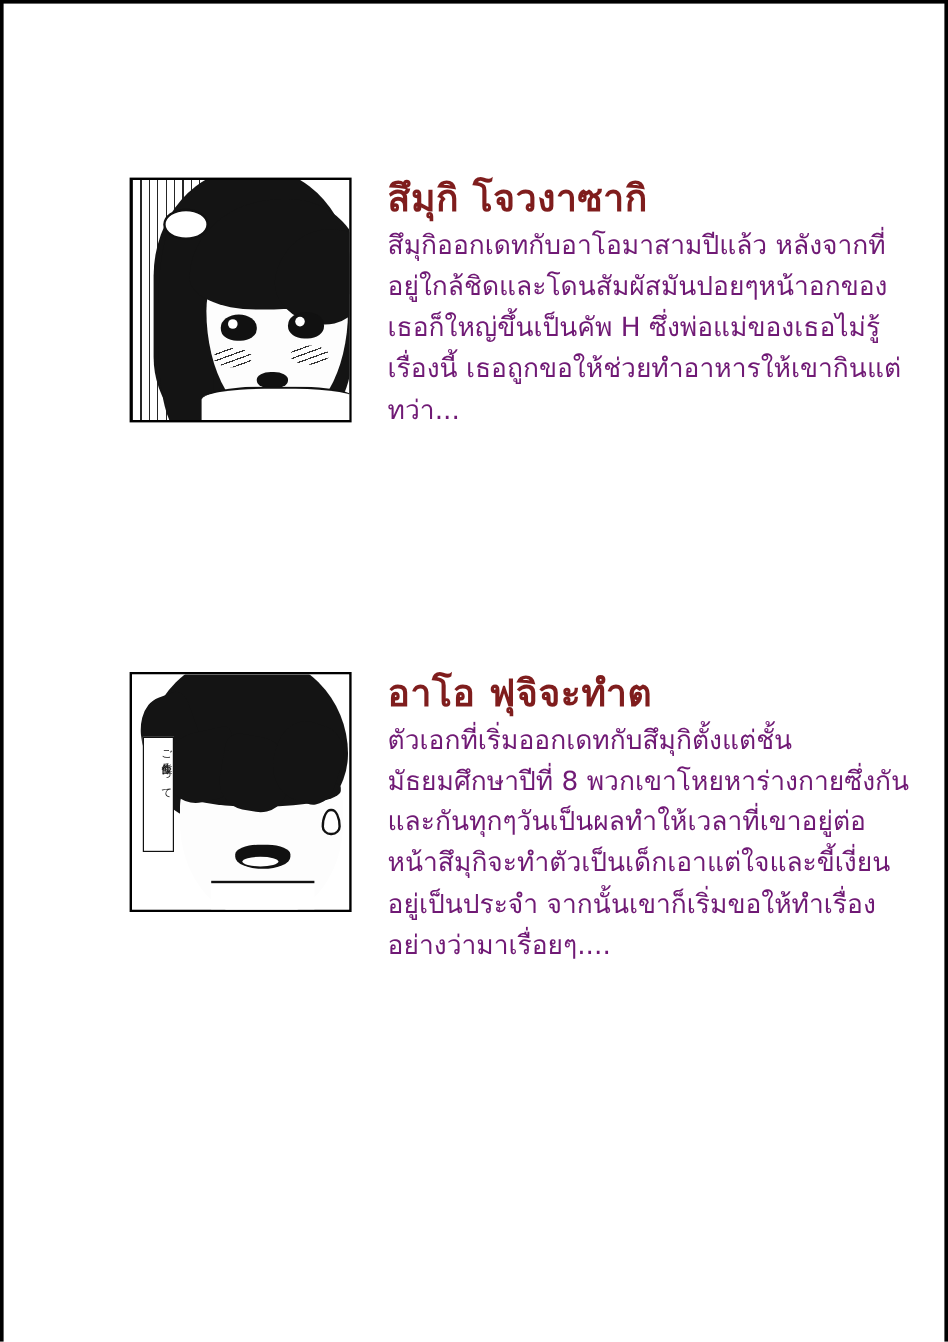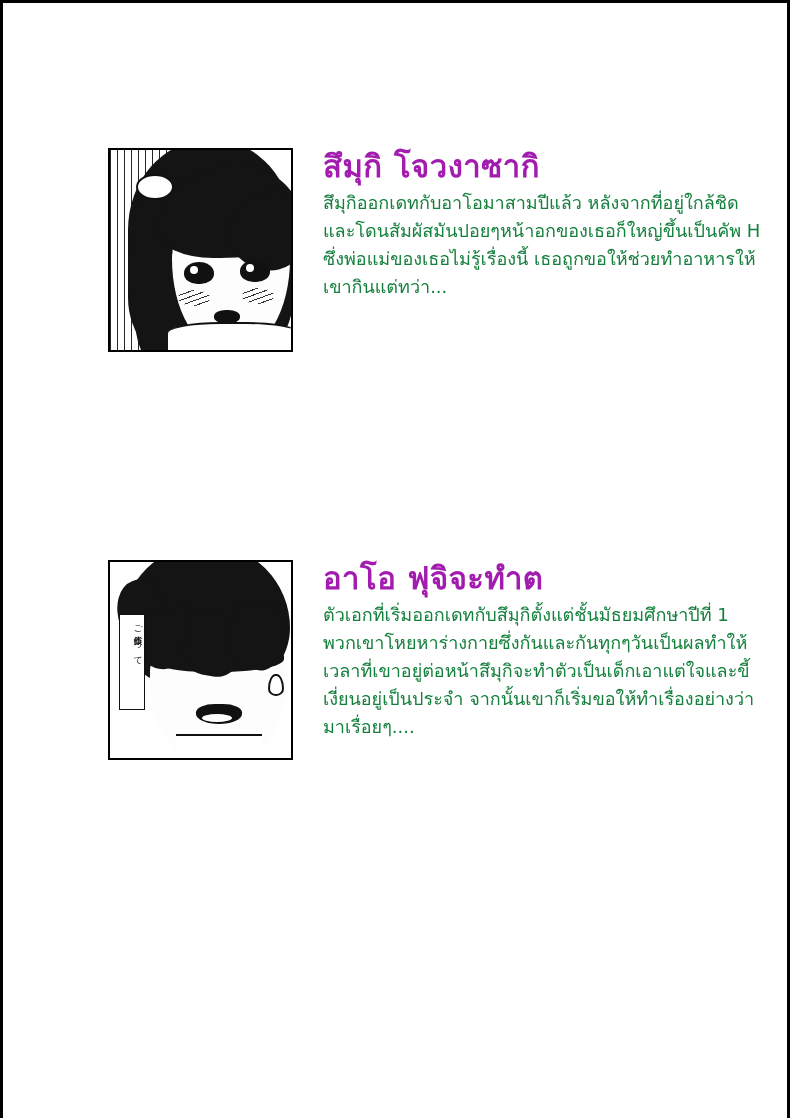--- a/index.html
+++ b/index.html
@@ -60,28 +60,28 @@
   .portrait-2 { height: 200px; }
 
   .text-col {
     margin-left: 30px;
     width: 440px;
   }
   .char-name {
     font-size: 31px;
     font-weight: bold;
     line-height: 1.2;
-    color: #a21caf;
+    color: #7f1d1d;
     margin: 0 0 4px 0;
     letter-spacing: 0.5px;
   }
   .char-desc {
-    font-size: 18px;
+    font-size: 22px;
     line-height: 1.55;
-    color: #15803d;
+    color: #701a75;
     margin: 0;
     word-break: break-word;
   }
 
   
   .p1-bg {
     position: absolute;
     inset: 0;
     background: #ffffff;
   }
@@ -321,17 +321,17 @@
       <div class="p2-spike-c"></div>
       <div class="p2-mouth">
           <span class="p2-mouth-in"></span>
         </div>
       <div class="p2-sweat"></div>
       <div class="p2-vlabel">ご飯作るって</div>
       <div class="p2-neck"></div>
     </div>
     <div class="text-col">
       <h2 class="char-name">อาโอ ฟุจิจะทำต</h2>
-      <p class="char-desc">ตัวเอกที่เริ่มออกเดทกับสึมุกิตั้งแต่ชั้นมัธยมศึกษาปีที่ 1 พวกเขาโหยหาร่างกายซึ่งกันและกันทุกๆวันเป็นผลทำให้เวลาที่เขาอยู่ต่อหน้าสึมุกิจะทำตัวเป็นเด็กเอาแต่ใจและขี้เงี่ยนอยู่เป็นประจำ จากนั้นเขาก็เริ่มขอให้ทำเรื่องอย่างว่ามาเรื่อยๆ....</p>
+      <p class="char-desc">ตัวเอกที่เริ่มออกเดทกับสึมุกิตั้งแต่ชั้นมัธยมศึกษาปีที่ 8 พวกเขาโหยหาร่างกายซึ่งกันและกันทุกๆวันเป็นผลทำให้เวลาที่เขาอยู่ต่อหน้าสึมุกิจะทำตัวเป็นเด็กเอาแต่ใจและขี้เงี่ยนอยู่เป็นประจำ จากนั้นเขาก็เริ่มขอให้ทำเรื่องอย่างว่ามาเรื่อยๆ....</p>
     </div>
   </div>
 
 </div>
 
 </body></html>

